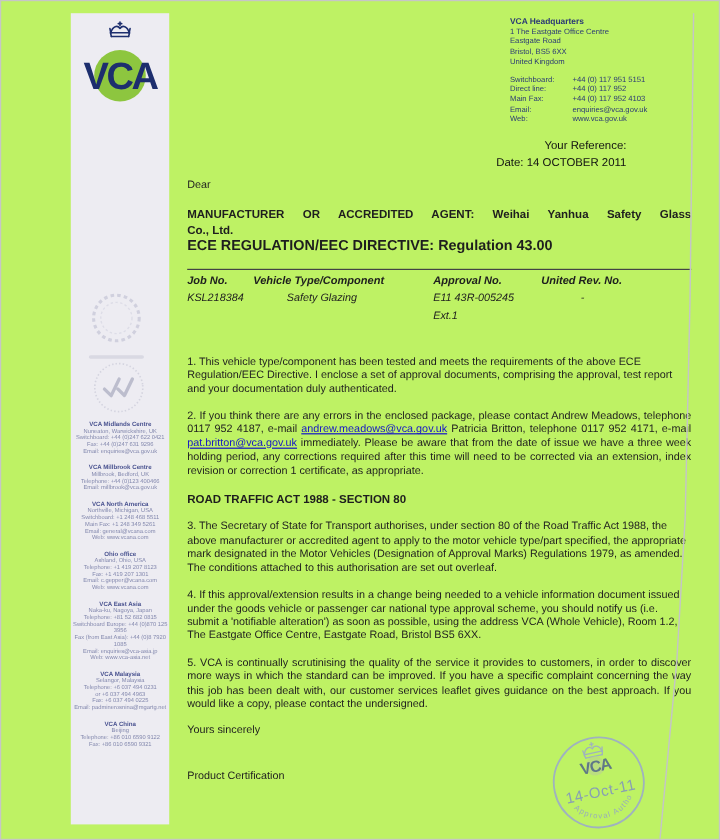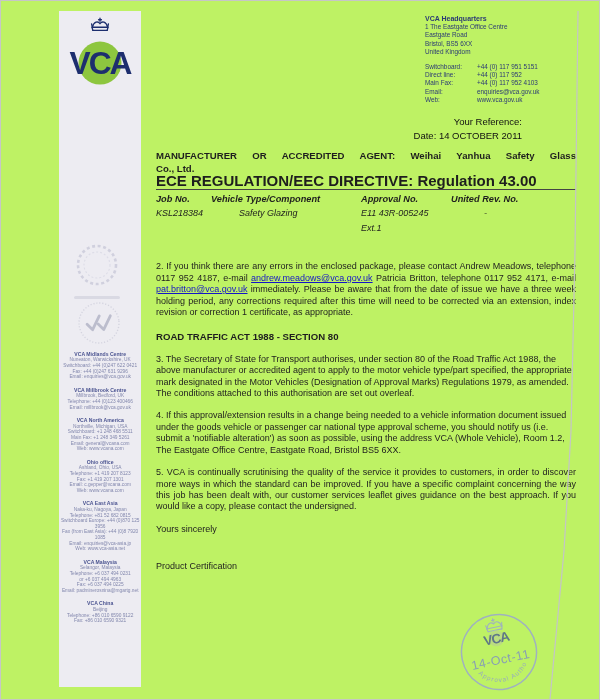--- a/index.html
+++ b/index.html
@@ -23,21 +23,21 @@
   .hq{position:absolute;left:424px;top:14px;width:168px;color:#2b3a75;font-size:6.4px;line-height:8.2px;}
   .hq .hq-name{font-weight:bold;font-size:7px;}
   .hq .contacts{margin-top:7px;display:grid;grid-template-columns:48px auto;column-gap:4px;}
   
   .refblock{position:absolute;right:77px;top:114px;text-align:right;font-size:9.5px;line-height:14px;color:#111;}
   
   .body{position:absolute;left:155px;top:148px;width:420px;font-size:9px;line-height:11.4px;color:#1e1e1e;}
   .salutation{margin-bottom:13px;}
   .recipient{font-weight:bold;font-size:9.6px;line-height:13px;}
   .recipient .r1{text-align:justify;text-align-last:justify;}
-  .reg-heading{font-weight:bold;font-size:15px;border-bottom:1px solid #444;padding-bottom:3px;margin-bottom:3px;}
+  .reg-heading{font-weight:bold;font-size:12px;border-bottom:1px solid #444;padding-bottom:13px;margin-bottom:3px;}
   .job-table{margin-bottom:25px;font-style:italic;}
   .job-table .tr{display:grid;grid-template-columns:55px 150px 90px 125px;}
   .job-table .th span{font-weight:bold;font-size:9.2px;line-height:13px;}
   .job-table .td span{font-size:9px;line-height:15px;}
   .job-table .td .c2{padding-left:28px;}
   .job-table .td .c4{padding-left:33px;}
   .para{margin-bottom:11px;}
   .just{text-align:justify;}
   .sec-heading{font-weight:bold;font-size:9.6px;margin:13px 0 11px 0;}
   a.maillink{color:#1414c8;text-decoration:underline;cursor:pointer;}
@@ -158,20 +158,21 @@
         <span>www.vca.gov.uk</span>
     </div>
   </div>
 
   <div class="refblock">
     <div>Your Reference:</div>
     <div>Date: 14 OCTOBER 2011</div>
   </div>
 
   <div class="body">
+    <div class="salutation">Dear</div>
 
     <div class="recipient">
       <div class="r1">MANUFACTURER OR ACCREDITED AGENT: Weihai Yanhua Safety Glass</div>
       <div class="r2">Co.,  Ltd.</div>
     </div>
 
     <div class="reg-heading">ECE REGULATION/EEC DIRECTIVE: Regulation 43.00</div>
 
     <div class="job-table">
       <div class="tr th">
@@ -181,20 +182,21 @@
         <span>United Rev. No.</span>
       </div>
       <div class="tr td">
         <span class="c1">KSL218384</span>
         <span class="c2">Safety Glazing</span>
         <span class="c3">E11 43R-005245 Ext.1</span>
         <span class="c4">-</span>
       </div>
     </div>
 
+    <div class="para">1. This vehicle type/component has been tested and meets the requirements of the above ECE Regulation/EEC Directive. I enclose a set of approval documents, comprising the approval, test report and your documentation duly authenticated.</div>
 
     <div class="para just"><span>2. If you think there are any errors in the enclosed package, please contact Andrew Meadows, telephone 0117 952 4187, e-mail </span><a class="maillink">andrew.meadows@vca.gov.uk</a><span> Patricia Britton, telephone 0117 952 4171, e-mail </span><a class="maillink">pat.britton@vca.gov.uk</a><span> immediately. Please be aware that from the date of issue we have a three week holding period, any corrections required after this time will need to be corrected via an extension, index revision or correction 1 certificate, as appropriate.</span></div>
 
     <div class="sec-heading">ROAD TRAFFIC ACT 1988 - SECTION 80</div>
 
     <div class="para">3. The Secretary of State for Transport authorises, under section 80 of the Road Traffic Act 1988, the above manufacturer or accredited agent to apply to the motor vehicle type/part specified, the appropriate mark designated in the Motor Vehicles (Designation of Approval Marks) Regulations 1979, as amended. The conditions attached to this authorisation are set out overleaf.</div>
     <div class="para">4. If this approval/extension results in a change being needed to a vehicle information document issued under the goods vehicle or passenger car national type approval scheme, you should notify us (i.e. submit a 'notifiable alteration') as soon as possible, using the address VCA (Whole Vehicle), Room 1.2, The Eastgate Office Centre, Eastgate Road, Bristol BS5 6XX.</div>
     <div class="para just">5. VCA is continually scrutinising the quality of the service it provides to customers, in order to discover more ways in which the standard can be improved. If you have a specific complaint concerning the way this job has been dealt with, our customer services leaflet gives guidance on the best approach. If you would like a copy, please contact the undersigned.</div>
 
     <div class="closing">Yours sincerely</div>

